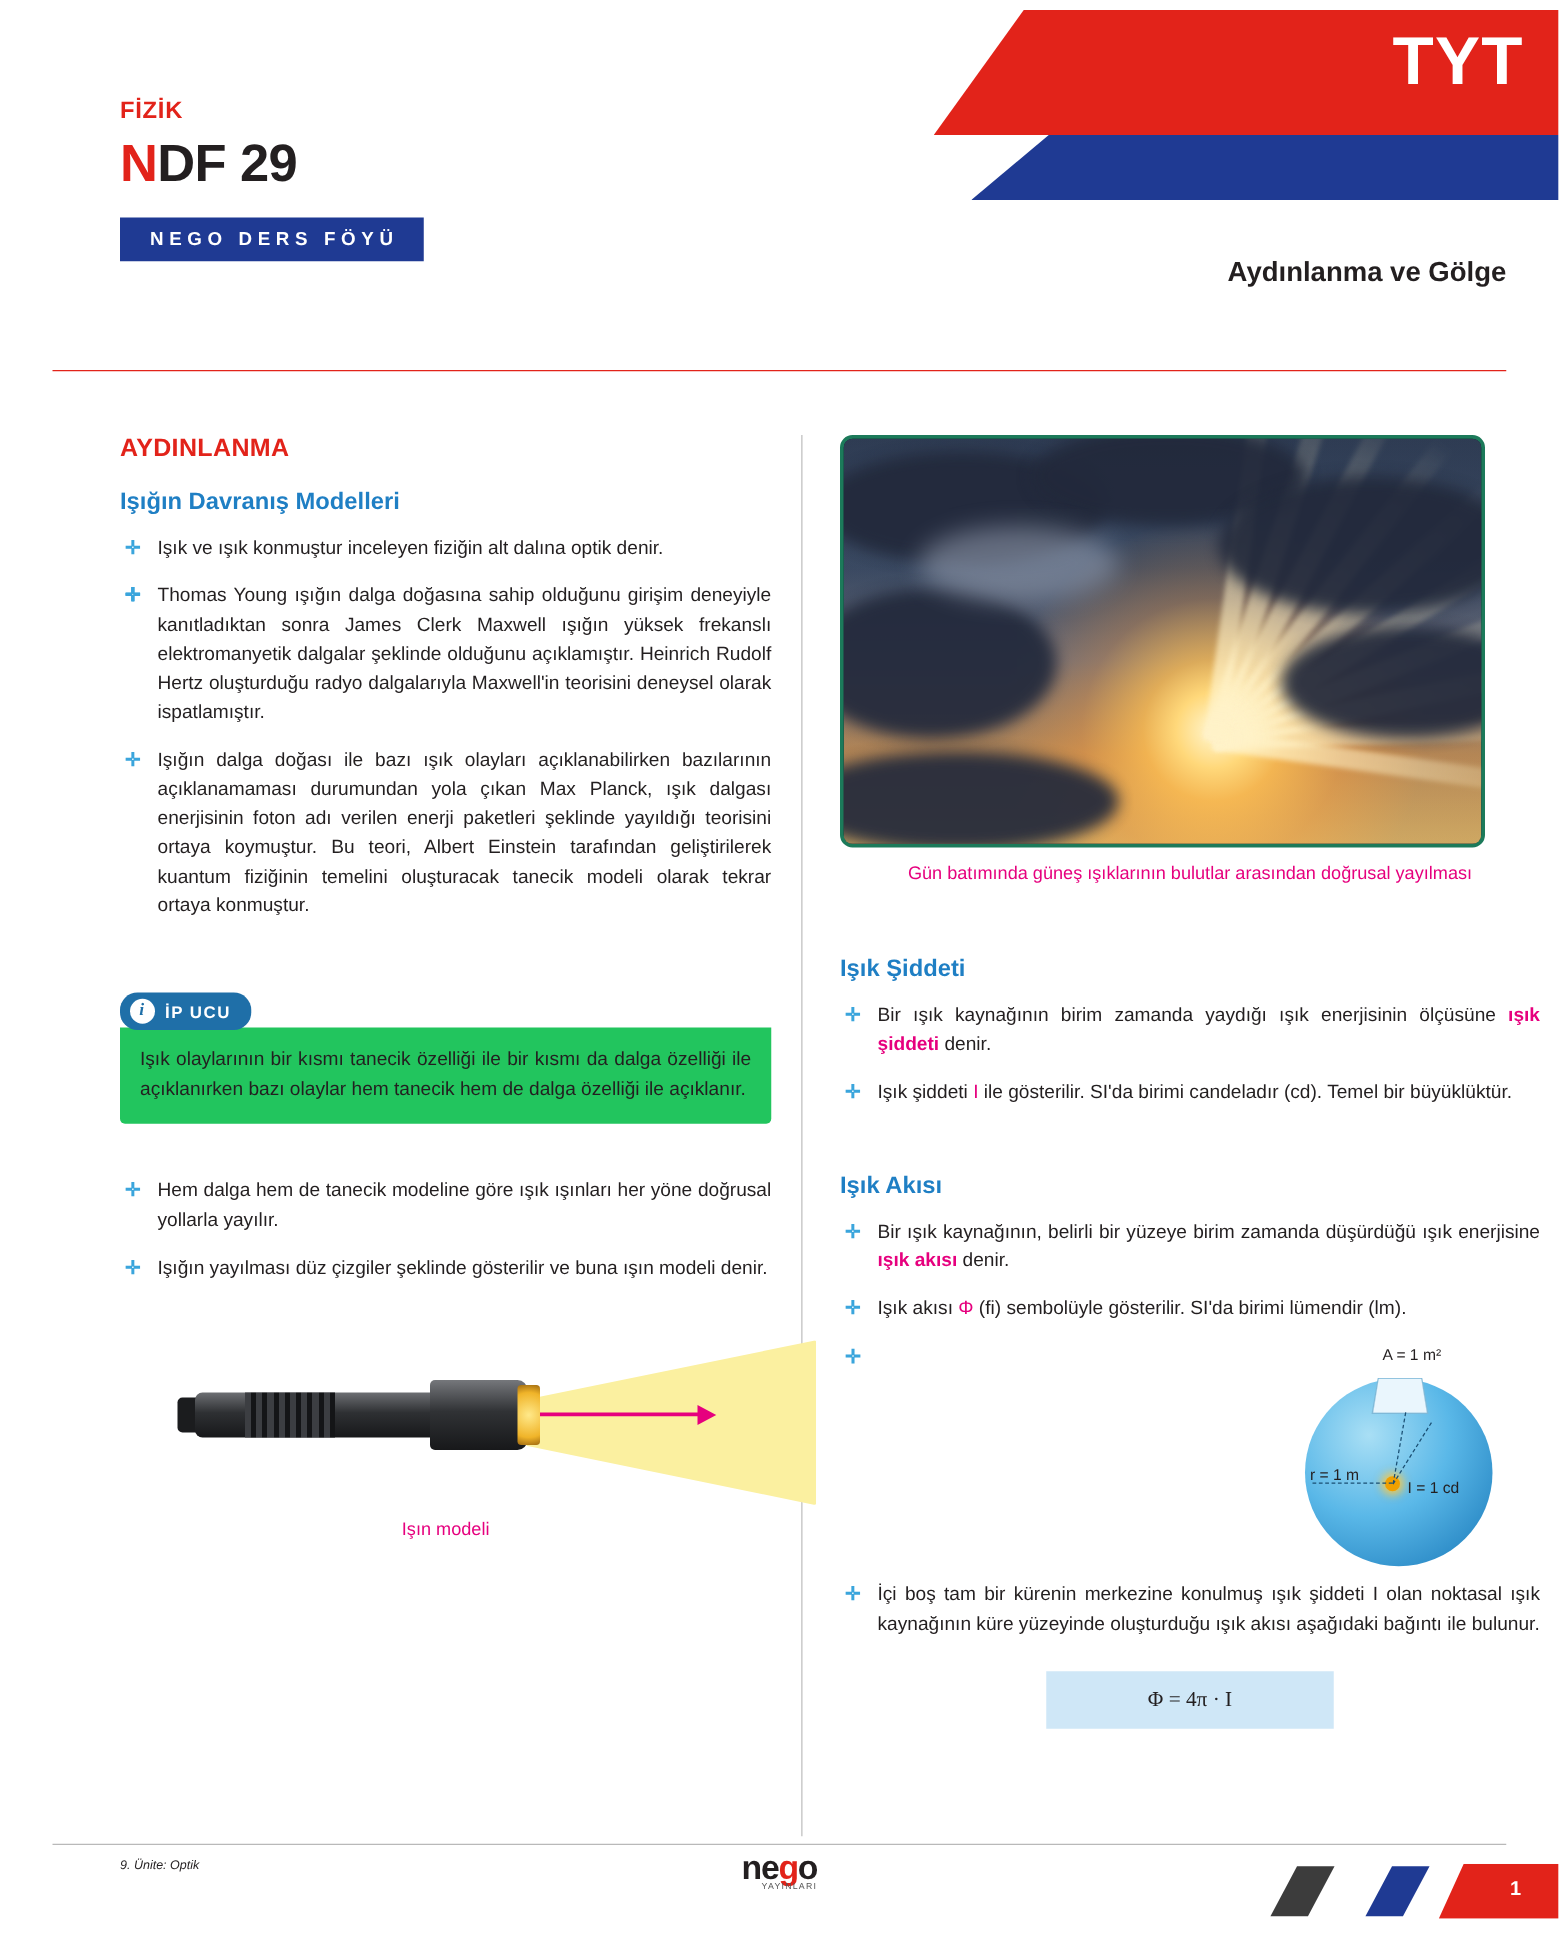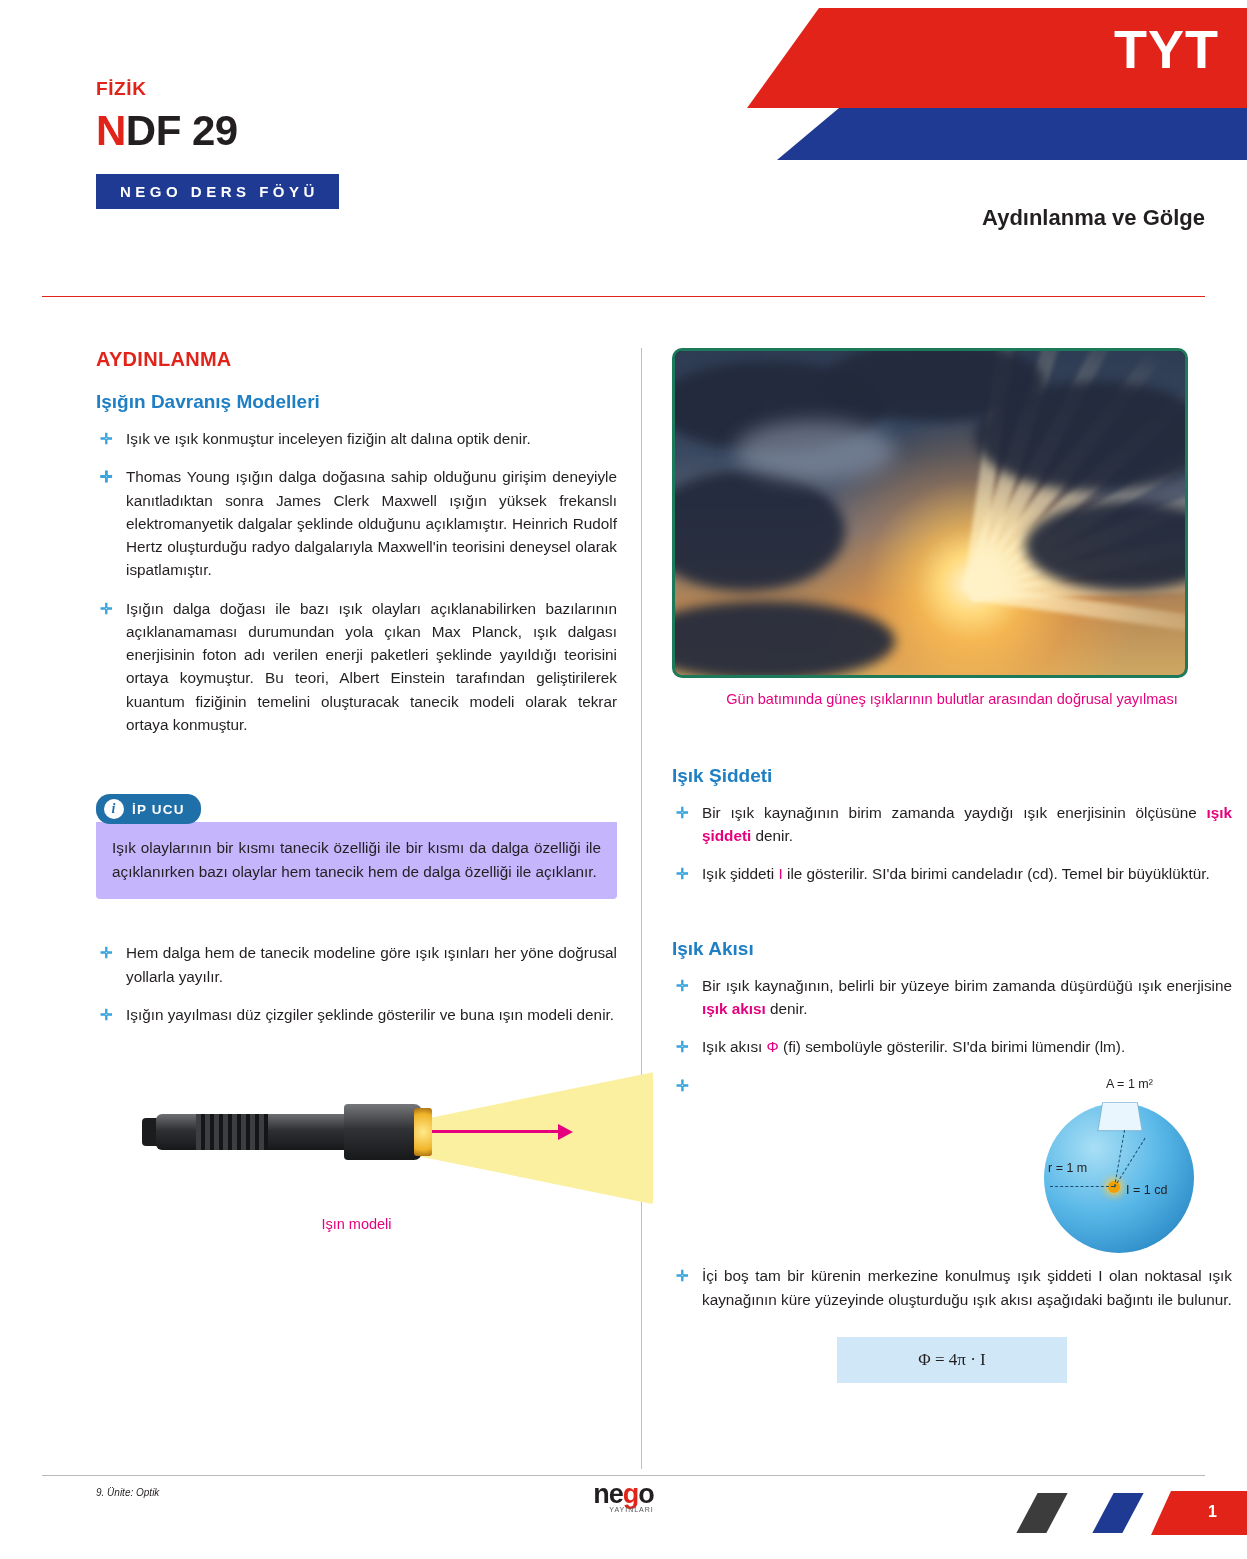--- a/index.html
+++ b/index.html
@@ -241,21 +241,21 @@
     color: #1f6fa8;
     font-style: italic;
     font-weight: bold;
     font-size: 14px;
     display: inline-flex;
     align-items: center;
     justify-content: center;
     font-family: "Liberation Serif", serif;
   }
   .tip-body {
-    background: #c4b5fd;
+    background: #22c55e;
     border-radius: 0 0 4px 4px;
     padding: 14px 16px 16px 16px;
     font-size: 15.3px;
     line-height: 1.55;
     margin-top: -2px;
     text-align: justify;
   }
 
   
   .flash-fig {
@@ -394,21 +394,21 @@
     position: absolute;
     border-top: 1px dashed #1a4f73;
     transform-origin: 0 0;
   }
   .lbl {
     position: absolute;
     font-size: 12.5px;
     color: #231f20;
   }
   .lbl-a { left: 84px; top: 4px; }
-  .lbl-r { left: 26px; top: 88px; }
+  .lbl-r { left: 26px; top: 100px; }
   .lbl-i { left: 104px; top: 110px; }
 
   
   .formula-box {
     margin: 26px auto 0 auto;
     width: 230px;
     background: #cfe7f7;
     text-align: center;
     padding: 13px 0;
     font-size: 17px;

